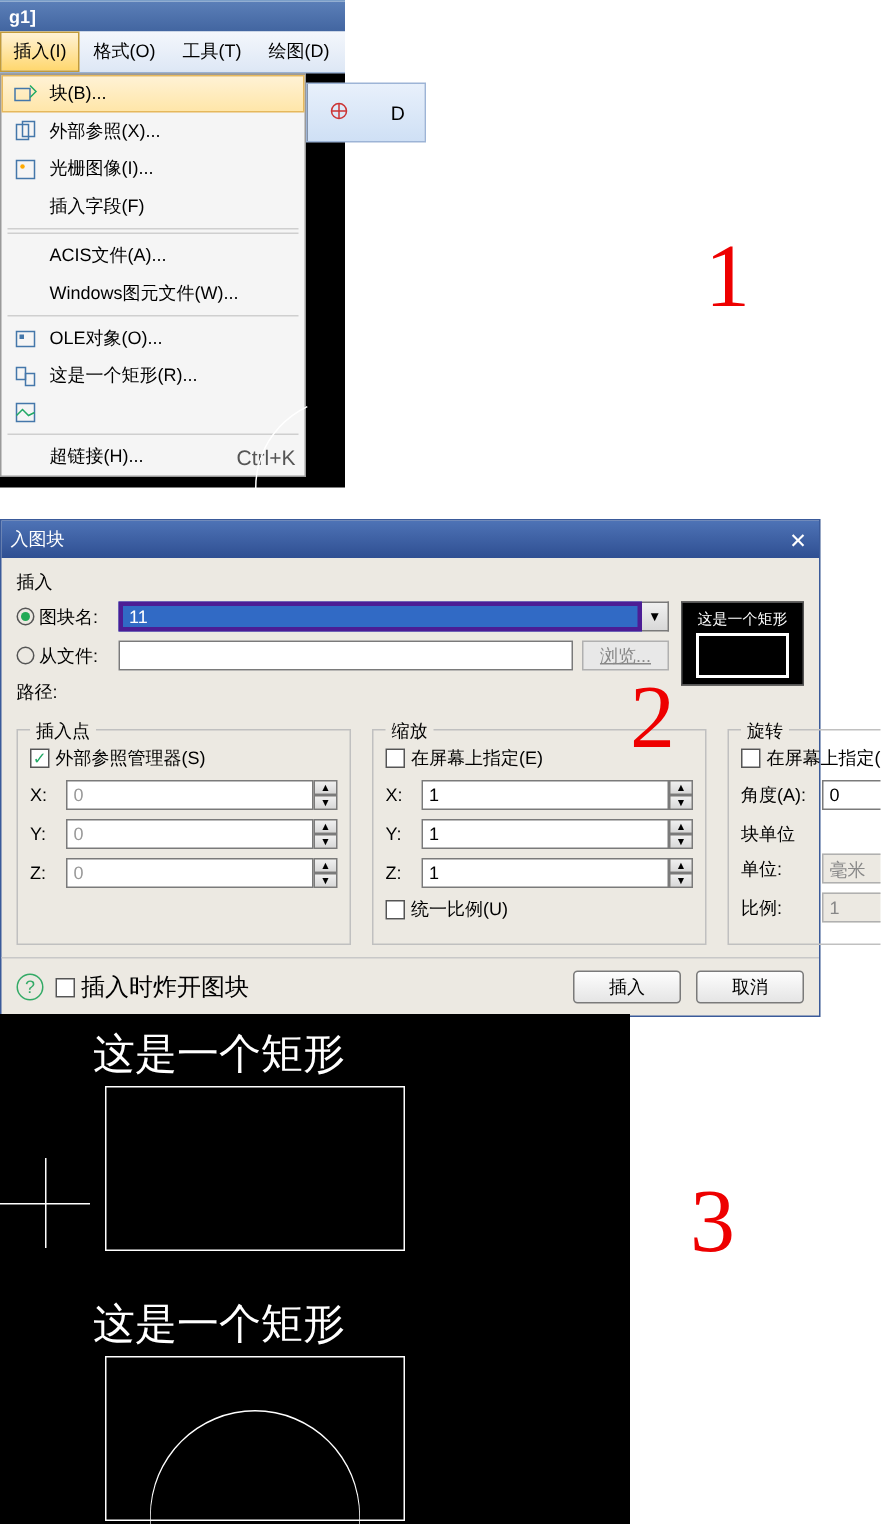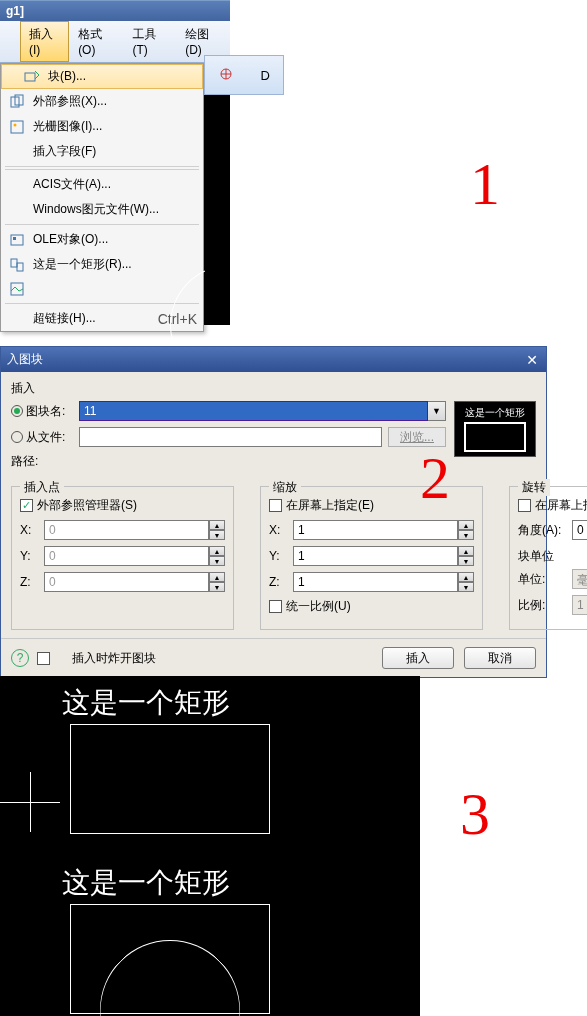--- a/index.html
+++ b/index.html
@@ -1,26 +1,26 @@
 <!DOCTYPE html>
 <html><head>
   <meta charset="utf-8">
   <style>
     * { box-sizing: border-box; margin: 0; padding: 0; font-family: "Microsoft YaHei", SimSun, sans-serif; }
     body { width: 587px; height: 1016px; background: #fff; position: relative; }
 
     
     .section1 { position: absolute; top: 0; left: 0; width: 230px; }
     .title-frag { background: linear-gradient(#5b7fb8, #4265a0); color: #fff; font-size: 12px; padding: 3px 6px; border-top: 1px solid #7a9ec8; font-weight: bold; }
-    .menubar { background: linear-gradient(#f4f7fc, #dde7f5); border-bottom: 1px solid #9db4d6; display: flex; font-size: 12px; padding-left: 20px; }
+    .menubar { background: linear-gradient(#f4f7fc, #dde7f5); border-bottom: 1px solid #9db4d6; display: flex; font-size: 12px; }
     .menubar-item { padding: 4px 8px; cursor: pointer; border: 1px solid transparent; }
     .menubar-item.active { background: linear-gradient(#fff2d5, #ffd76e); border: 1px solid #c29b3a; }
     .dropdown { background: #f5f5f5; border: 1px solid #9a9a9a; width: 204px; box-shadow: 2px 2px 4px rgba(0,0,0,0.25); }
     .dropdown-row { display: flex; align-items: center; font-size: 12px; padding: 4px 6px; cursor: pointer; }
-    .dropdown-row.highlight { background: linear-gradient(#fff2d5, #ffe6a9); border: 1px solid #e6b85c; padding: 3px 20px; justify-content: space-between; }
+    .dropdown-row.highlight { background: linear-gradient(#fff2d5, #ffe6a9); border: 1px solid #e6b85c; padding: 3px 5px; justify-content: space-between; }
     .dropdown-icon { width: 20px; height: 16px; display: flex; align-items: center; justify-content: center; margin-right: 6px; }
     .dropdown-icon svg { width: 16px; height: 16px; }
     .dropdown-label { flex: 1; }
     .dropdown-accel { color: #555; font-size: 14px; margin-left: 8px; }
     .dropdown-sep { height: 1px; background: #cfcfcf; margin: 2px 4px; }
     .toolbar-frag { position: absolute; left: 204px; top: 55px; width: 80px; height: 40px; background: linear-gradient(#e8f0fb, #cfe0f5); border: 1px solid #9db4d6; display: flex; align-items: center; justify-content: space-around; font-size: 13px; }
     .canvas-bg1 { position: absolute; top: 40px; left: 0; width: 230px; height: 285px; background: #000; z-index: -1; }
     .arc { position: absolute; border: 1px solid #fff; border-radius: 50%; width: 120px; height: 120px; left: 170px; top: 265px; border-color: transparent transparent transparent #fff; transform: rotate(20deg); }
     .big-num { position: absolute; font-family: "Times New Roman", serif; font-size: 60px; color: #e00; }
     .n1 { left: 470px; top: 150px; }
@@ -30,48 +30,48 @@
     .dialog-titlebar { background: linear-gradient(#4e73b6, #2f4f92); color: #fff; padding: 4px 6px; display: flex; justify-content: space-between; align-items: center; }
     .closebtn { color: #fff; font-size: 14px; width: 16px; height: 16px; text-align: center; cursor: pointer; }
     .dialog-body { padding: 8px 10px; }
     .top-row { display: flex; gap: 8px; }
     .top-left { flex: 1; }
     .form-row { display: flex; align-items: center; margin-bottom: 6px; gap: 6px; }
     .radio-lbl { display: flex; align-items: center; gap: 3px; width: 62px; }
     .radio-dot { width: 12px; height: 12px; border: 1px solid #555; border-radius: 50%; display: inline-flex; align-items: center; justify-content: center; }
     .radio-dot.checked::after { content: ''; width: 6px; height: 6px; background: #2a5; border-radius: 50%; }
     .combo { display: flex; flex: 1; }
-    .combo-input { flex: 1; border: 1px solid #4c1d95; background: #fff; padding: 2px 4px; font-size: 12px; height: 20px; color: #00a; }
+    .combo-input { flex: 1; border: 3px solid #4c1d95; background: #fff; padding: 2px 4px; font-size: 12px; height: 20px; color: #00a; }
     .combo-input.sel { background: #316ac5; color: #fff; }
     .combo-btn { width: 18px; height: 20px; border: 1px solid #7a7a7a; border-left: none; background: linear-gradient(#f0f0f0,#d8d8d8); display: flex; align-items: center; justify-content: center; cursor: pointer; font-size: 9px; }
     .txtfield { flex: 1; border: 1px solid #7a7a7a; background: #fff; height: 20px; padding: 2px 4px; font-size: 12px; }
     .browse-btn { width: 58px; height: 20px; border: 1px solid #b0b0b0; background: #e8e8e8; color: #888; font-size: 12px; cursor: pointer; text-decoration: underline; }
     .preview { width: 82px; height: 56px; background: #000; border: 1px solid #555; display: flex; flex-direction: column; align-items: center; justify-content: center; padding: 4px; }
     .preview-text { color: #fff; font-size: 10px; margin-bottom: 2px; }
     .preview-rect { width: 62px; height: 30px; border: 2px solid #fff; }
 
-    .groups-row { display: flex; gap: 26px; margin-top: 10px; }
+    .groups-row { display: flex; gap: 14px; margin-top: 10px; }
     .group { border: 1px solid #c0c0c0; flex: 1; padding: 6px 8px 8px; position: relative; }
     .group-title { position: absolute; top: -8px; left: 8px; background: #ece9e2; padding: 0 4px; font-size: 12px; }
     .chkrow { display: flex; align-items: center; gap: 4px; margin-bottom: 6px; margin-top: 4px; }
     .chk { width: 13px; height: 13px; border: 1px solid #555; background: #fff; display: inline-flex; align-items: center; justify-content: center; font-size: 11px; color: #2a6; }
     .spin-row { display: flex; align-items: center; gap: 6px; margin-bottom: 6px; }
     .spin-lbl { width: 18px; }
     .spin-lbl.wide { width: 48px; }
     .spinner { display: flex; flex: 1; }
     .spin-input { flex: 1; border: 1px solid #7a7a7a; background: #fff; height: 20px; padding: 2px 4px; font-size: 12px; color: #999; }
     .spin-input.active { color: #000; }
     .spin-btns { display: flex; flex-direction: column; }
     .spin-btn { width: 16px; height: 10px; border: 1px solid #7a7a7a; background: linear-gradient(#f0f0f0,#d8d8d8); font-size: 7px; display: flex; align-items: center; justify-content: center; cursor: pointer; line-height: 1; }
     .readonly { border: 1px solid #b0b0b0; background: #ece9e2; height: 20px; padding: 2px 4px; color: #888; flex: 1; font-size: 12px; }
     .subgroup-title { font-size: 12px; margin: 8px 0 4px; }
 
     .dialog-bottom { display: flex; align-items: center; justify-content: space-between; padding: 8px 10px; border-top: 1px solid #c8c8c8; }
     .help-icon { width: 18px; height: 18px; border: 1px solid #3a6; border-radius: 50%; color: #3a6; display: flex; align-items: center; justify-content: center; font-size: 12px; cursor: pointer; }
-    .chk-explode { display: flex; align-items: center; gap: 22px; font-size: 12px; text-align: center; }
+    .chk-explode { display: flex; align-items: center; gap: 4px; font-size: 16px; text-align: center; }
     .btn-row { display: flex; gap: 10px; }
     .dlg-btn { width: 72px; height: 22px; border: 1px solid #7a7a7a; background: linear-gradient(#fdfdfd,#e5e5e5); font-size: 12px; cursor: pointer; border-radius: 3px; }
 
     .n2 { left: 420px; top: 444px; }
 
     
     .canvas3 { position: absolute; top: 676px; left: 0; width: 420px; height: 340px; background: #000; }
     .c3-text { color: #fff; font-family: "SimSun", serif; font-size: 28px; position: absolute; }
     .c3-rect { position: absolute; border: 1px solid #fff; }
     .t1 { left: 62px; top: 8px; }

